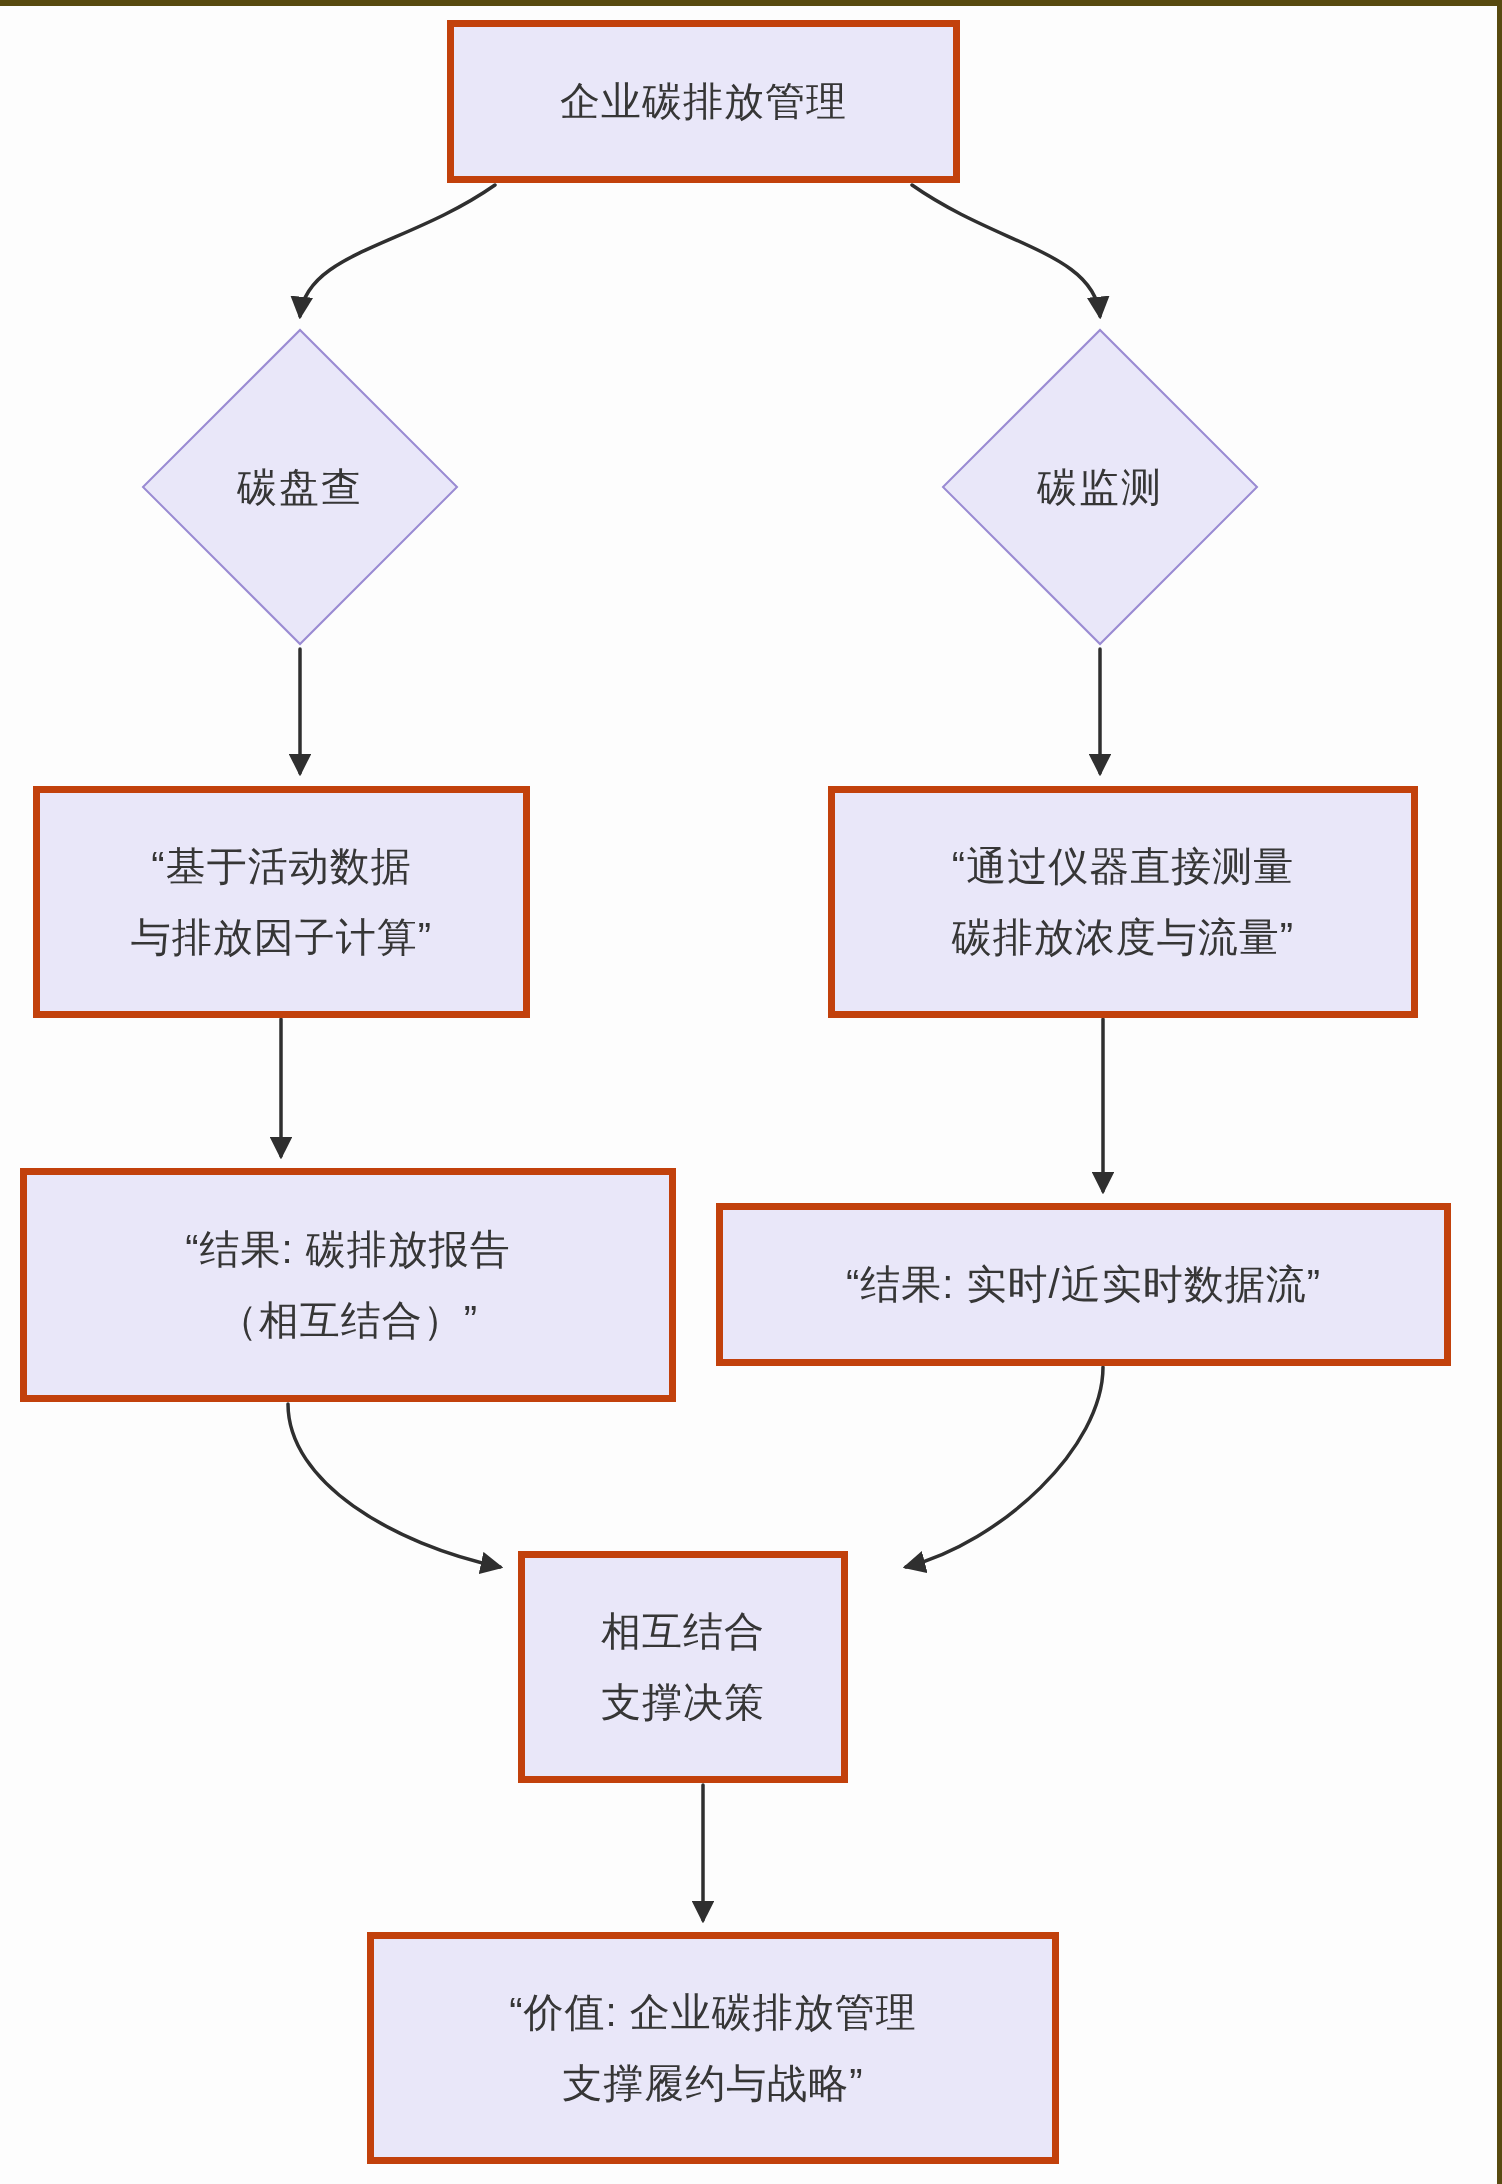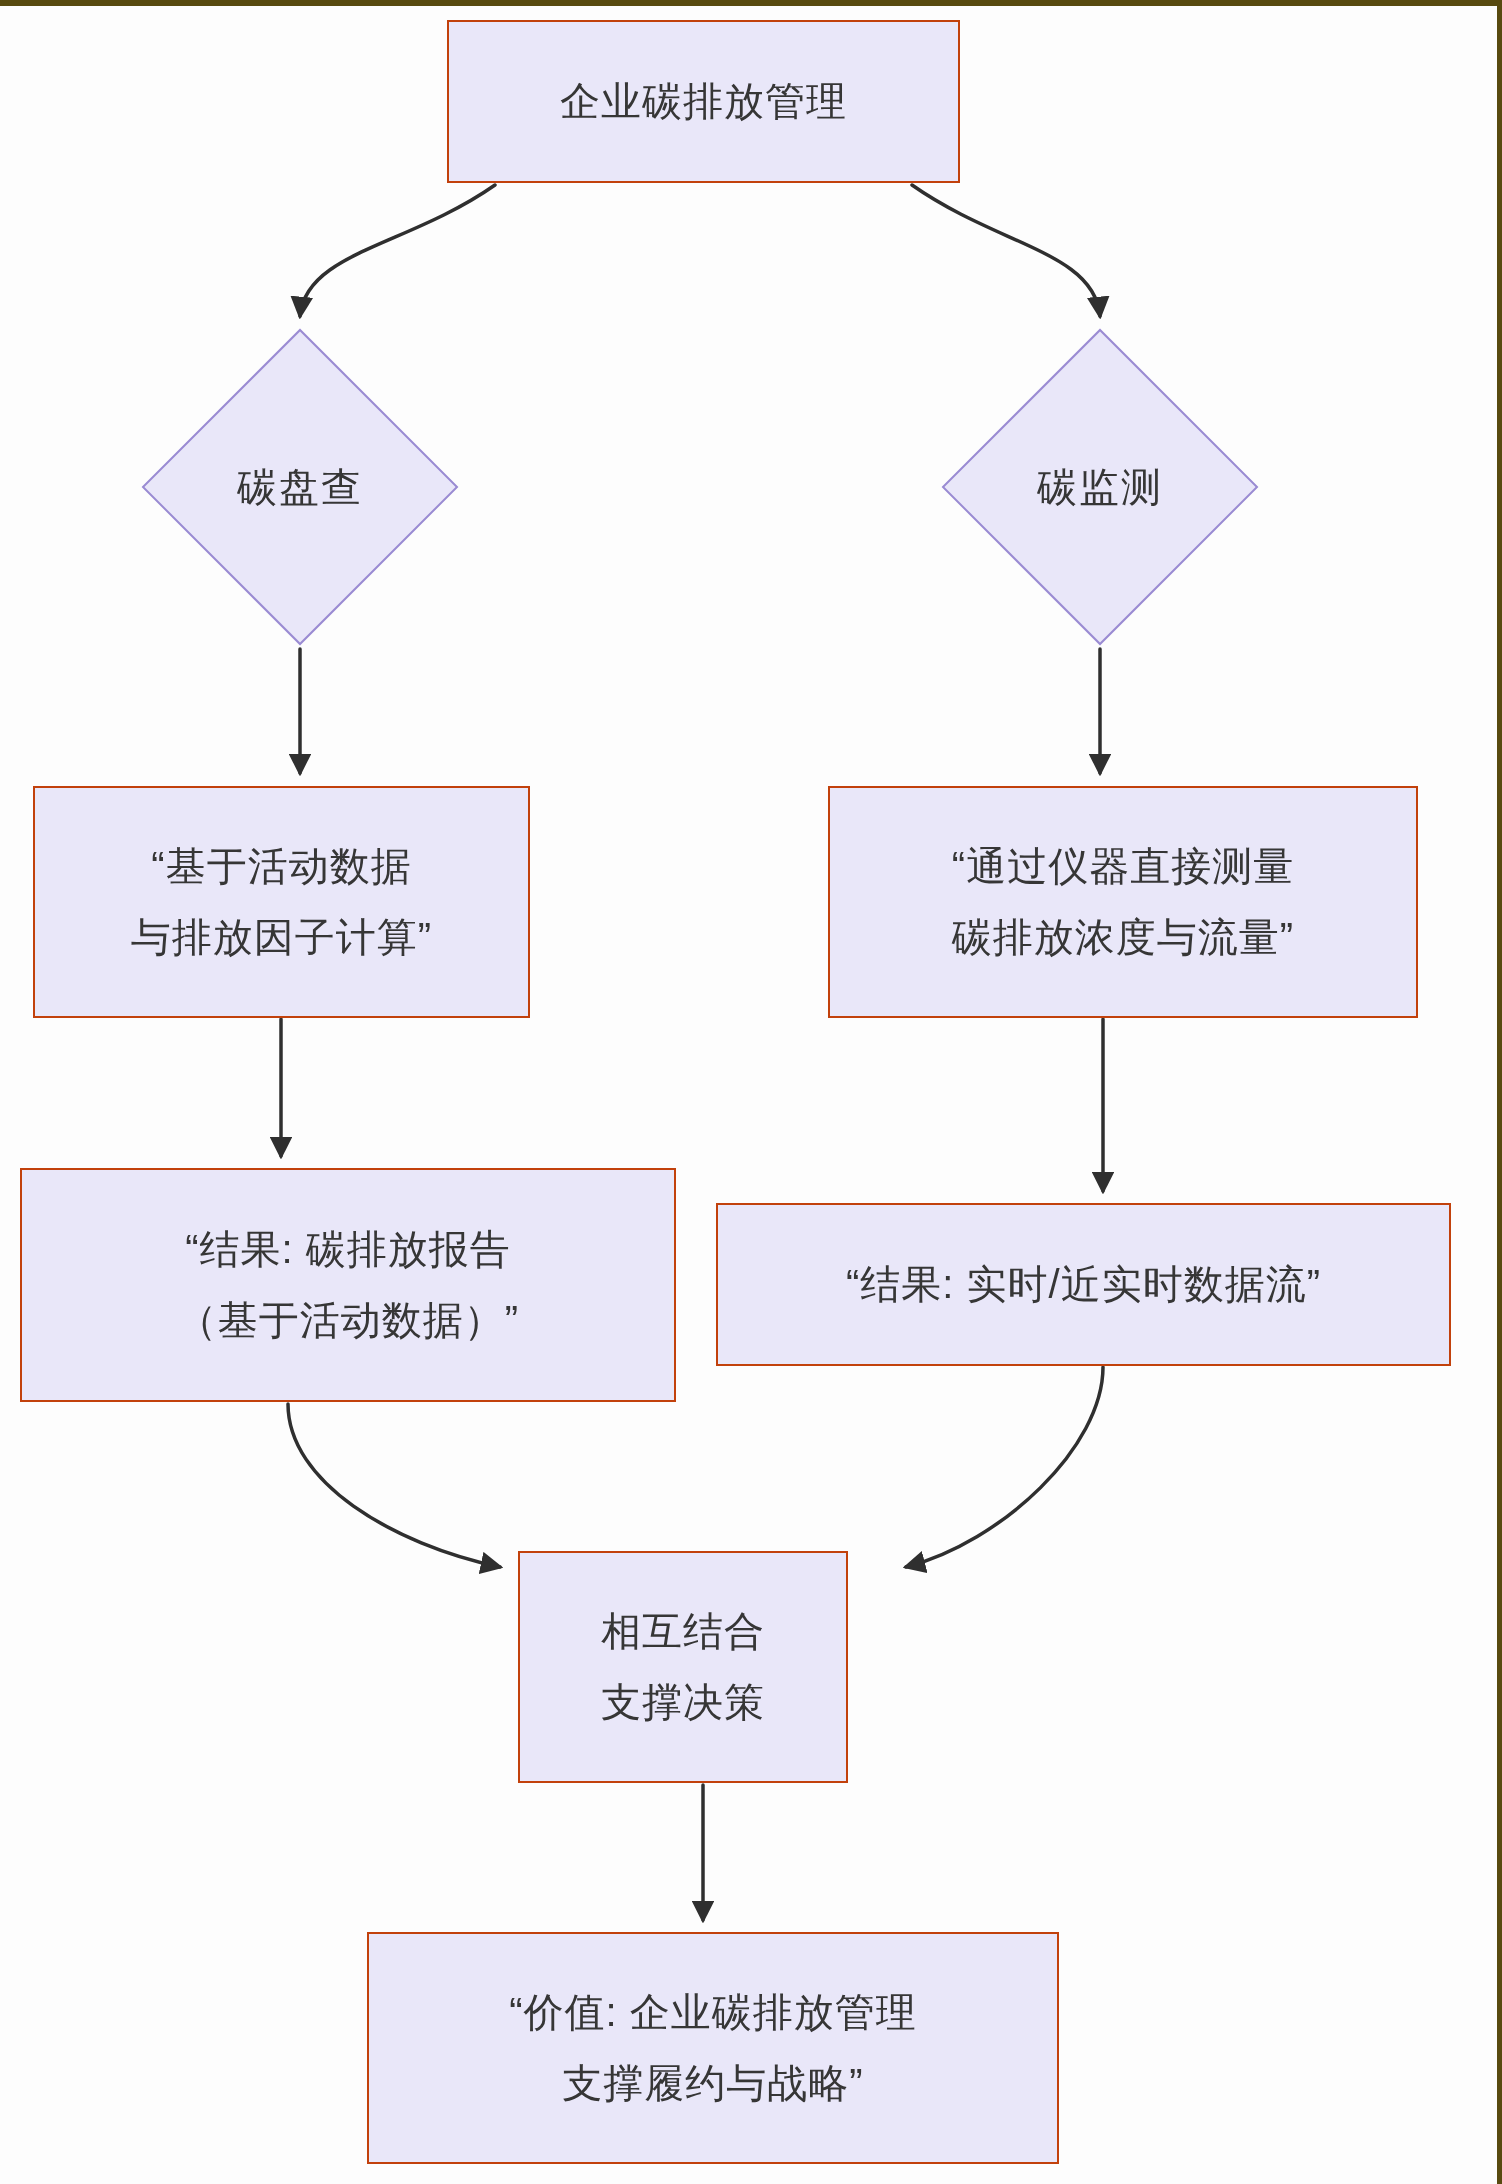--- a/index.html
+++ b/index.html
@@ -9,21 +9,21 @@
     background:#fdfdfd;
     overflow:hidden;
     font-family:"Liberation Sans","DejaVu Sans",sans-serif;
   }
   .frame-top{position:absolute;left:0;top:0;width:100%;height:6px;background:#584a10;}
   .frame-right{position:absolute;right:0;top:0;width:5px;height:100%;background:#584a10;}
   .edges{position:absolute;left:0;top:0;width:1502px;height:2184px;pointer-events:none;}
   .node{
     position:absolute;
     background:#e9e7f9;
-    border:2px solid #c2410c;
+    border:7px solid #c2410c;
     box-sizing:border-box;
     display:flex;flex-direction:column;
     align-items:center;justify-content:center;
     color:#363636;
     font-size:40px;
     line-height:1.78;
     text-align:left;
     letter-spacing:1px;
   }
   .diamond{
@@ -84,21 +84,21 @@
     <span class="line">与排放因子计算”</span>
   </div>
 
   <div class="node" style="left:808px;top:786px;width:590px;height:232px;margin-left:20px;">
     <span class="line">“通过仪器直接测量</span>
     <span class="line">碳排放浓度与流量”</span>
   </div>
 
   <div class="node" style="left:20px;top:1168px;width:656px;height:234px;">
     <span class="line">“结果: 碳排放报告</span>
-    <span class="line">（基于活动数据）”</span>
+    <span class="line">（相互结合）”</span>
   </div>
 
   <div class="node" style="left:716px;top:1203px;width:735px;height:163px;">
     <span class="line">“结果: 实时/近实时数据流”</span>
   </div>
 
   <div class="node" style="left:518px;top:1551px;width:330px;height:232px;">
     <span class="line">相互结合</span>
     <span class="line">支撑决策</span>
   </div>

